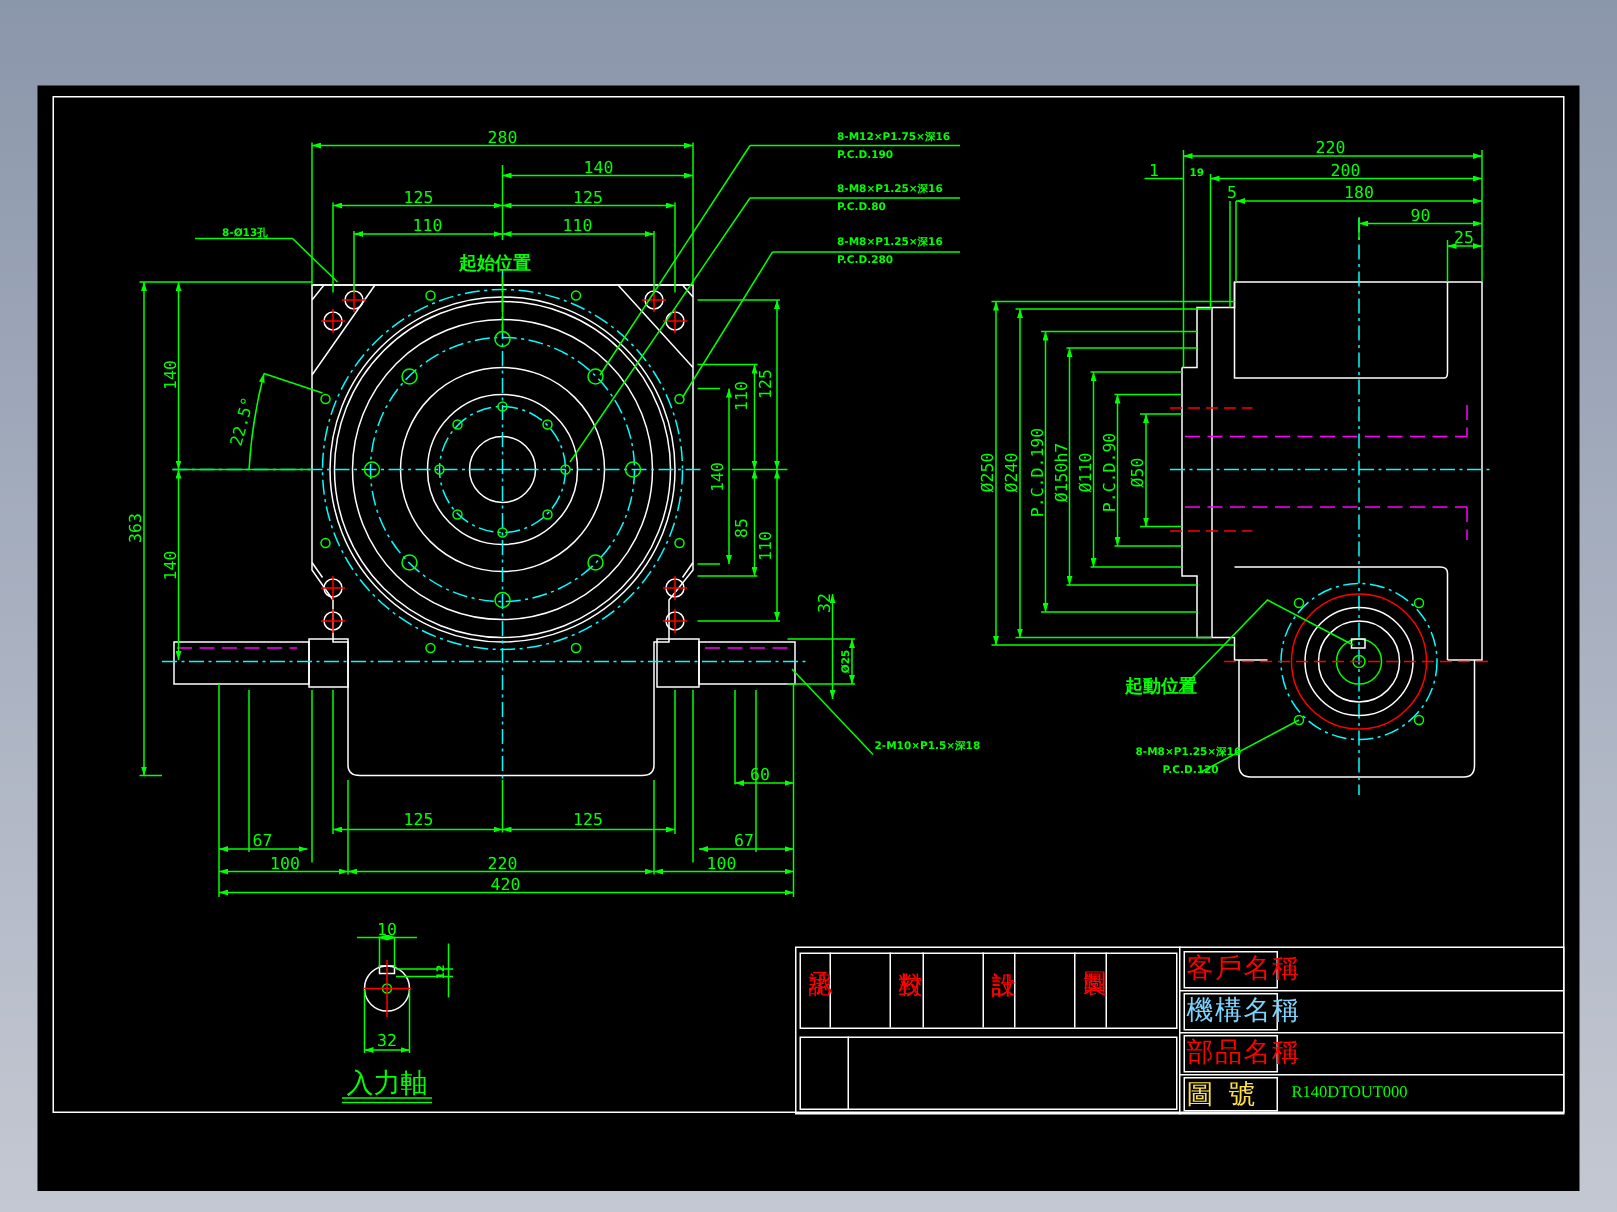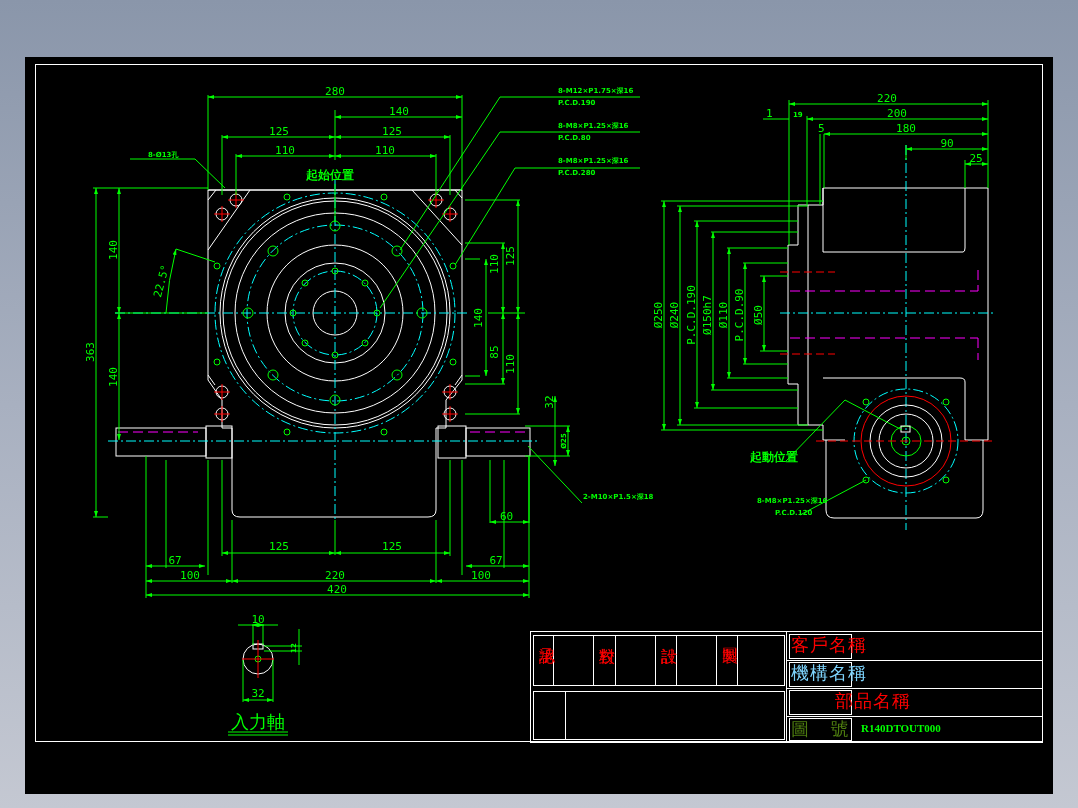--- a/index.html
+++ b/index.html
@@ -300,16 +300,16 @@
   </g>
 </svg>
 
 <div style="position:absolute;left:510px;top:578px;width:22px;color:#ff0000;font-size:16px;line-height:20px;text-align:center;font-family:'DejaVu Sans',sans-serif;writing-mode:vertical-rl;">承認</div>
 <div style="position:absolute;left:570px;top:578px;width:22px;color:#ff0000;font-size:16px;line-height:20px;text-align:center;font-family:'DejaVu Sans',sans-serif;writing-mode:vertical-rl;">校對</div>
 <div style="position:absolute;left:632px;top:578px;width:22px;color:#ff0000;font-size:16px;line-height:20px;text-align:center;font-family:'DejaVu Sans',sans-serif;writing-mode:vertical-rl;">設計</div>
 <div style="position:absolute;left:693px;top:578px;width:22px;color:#ff0000;font-size:16px;line-height:20px;text-align:center;font-family:'DejaVu Sans',sans-serif;writing-mode:vertical-rl;">製圖</div>
 
 <div style="position:absolute;left:766px;top:576px;color:#ff0000;font-size:18px;font-family:'DejaVu Sans',sans-serif;letter-spacing:1px;">客戶名稱</div>
 <div style="position:absolute;left:766px;top:604px;color:#7dd3fc;font-size:18px;font-family:'DejaVu Sans',sans-serif;letter-spacing:1px;">機構名稱</div>
-<div style="position:absolute;left:766px;top:632px;color:#ff0000;font-size:18px;font-family:'DejaVu Sans',sans-serif;letter-spacing:1px;margin-left:44px;">部品名稱</div>
-<div style="position:absolute;left:766px;top:660px;color:#4d7c0f;font-size:18px;font-family:Liberation Mono, monospace;white-space:pre;">圖  號</div>
-<div style="position:absolute;left:836px;top:665px;color:#00ff00;font-size:11px;font-weight:bold;font-family:'Liberation Serif',serif;">R140DTOUT000</div>
+<div style="position:absolute;left:766px;top:632px;color:#ff0000;font-size:18px;font-family:'DejaVu Sans',sans-serif;letter-spacing:1px;">部品名稱</div>
+<div style="position:absolute;left:766px;top:660px;color:#fde047;font-size:18px;font-family:Liberation Sans, sans-serif;white-space:pre;">圖  號</div>
+<div style="position:absolute;left:836px;top:665px;color:#00ff00;font-size:11px;font-weight:normal;font-family:'Liberation Serif',serif;">R140DTOUT000</div>
 </div>
 
 </body></html>

